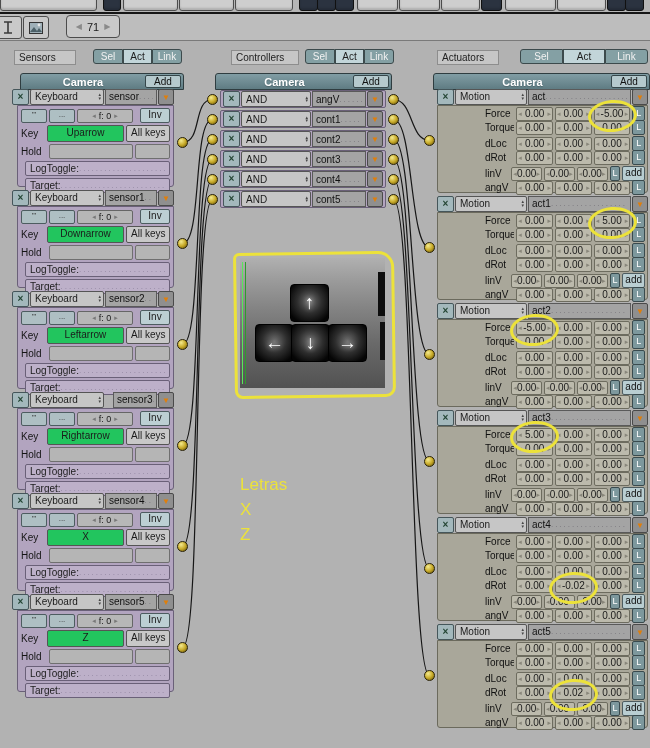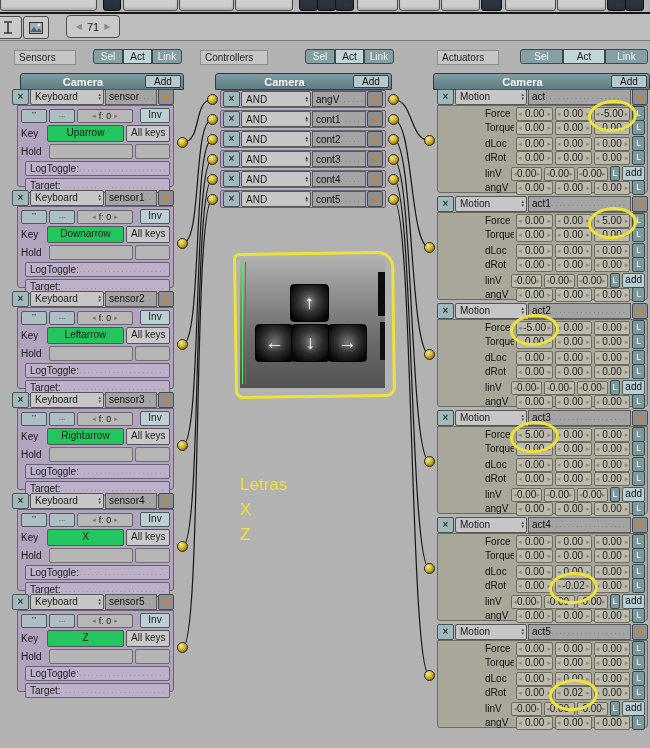--- a/index.html
+++ b/index.html
@@ -191,21 +191,21 @@
     </div>
   </div>
 
   <div class="panel-label" style="left:14px;width:52px;">Sensors</div>
   <div class="filters" style="left:93px;">
     <div class="fbtn" style="width:30px;">Sel</div>
     <div class="fbtn on" style="width:29px;">Act</div>
     <div class="fbtn" style="width:30px;">Link</div>
   </div>
 
-  <div class="panel-label" style="left:200px;width:58px;">Controllers</div>
+  <div class="panel-label" style="left:231px;width:58px;">Controllers</div>
   <div class="filters" style="left:305px;">
     <div class="fbtn" style="width:30px;">Sel</div>
     <div class="fbtn on" style="width:29px;">Act</div>
     <div class="fbtn" style="width:30px;">Link</div>
   </div>
 
   <div class="panel-label" style="left:437px;width:52px;">Actuators</div>
   <div class="filters" style="left:520px;">
     <div class="fbtn" style="width:43px;">Sel</div>
     <div class="fbtn on" style="width:42px;">Act</div>
@@ -364,21 +364,21 @@
         </div>
         <div class="socket s-out"></div>
       </div>
       <div class="sensor-block">
         <div class="brick-header">
           <div class="xbtn"></div>
           <div class="dropdown" style="width: 66px;">
             <span>Keyboard</span>
             <span class="dd-arrows"></span>
           </div>
-          <div class="namefield" style="flex: 1 1 0%;">
+          <div class="namefield" style="flex: 1 1 0%; margin-left: 8px;">
             <span>sensor3</span>
             <span class="dots"></span>
           </div>
           <div class="collapsebtn"></div>
         </div>
         <div class="sensor-body">
           <div class="srow">
             <div class="pulsebtn">'''</div>
             <div class="pulsebtn">...</div>
             <div class="freq">f: 0</div>

